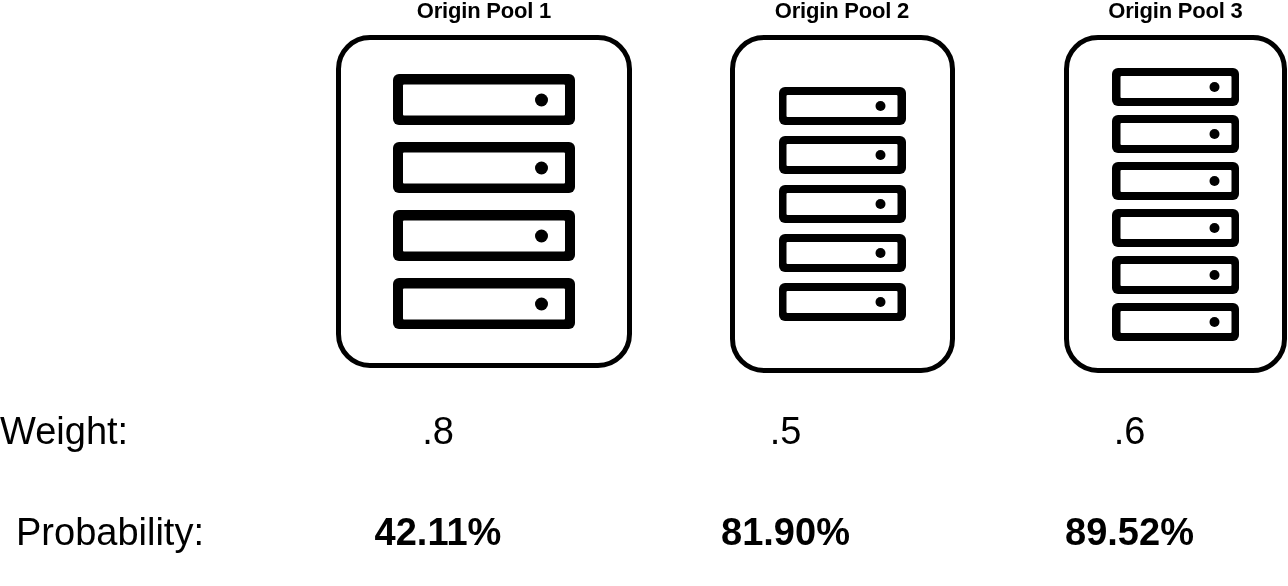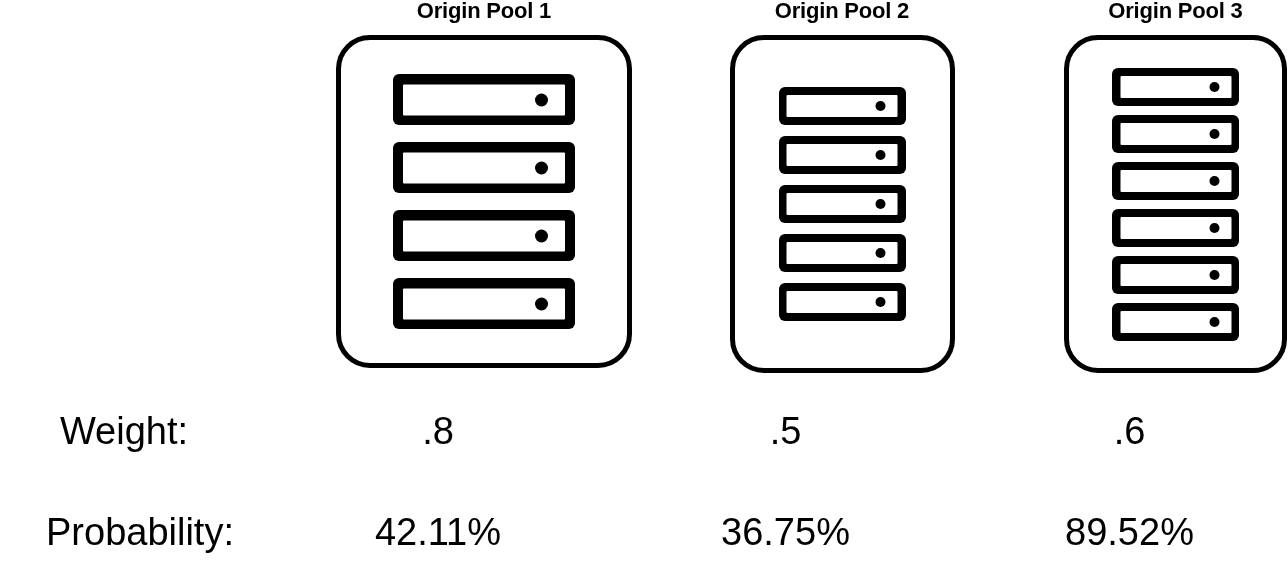--- a/index.html
+++ b/index.html
@@ -96,34 +96,34 @@
   #pool-3 .server { width: 127px; height: 38px; padding: 8px; }
   #pool-3 .server-face { width: 111px; height: 22px; }
   #pool-3 .server-led { width: 10px; height: 10px; margin-right: 12px; }
 
   
   .row-label {
     position: absolute;
     font-size: 38px;
     line-height: 1;
     white-space: nowrap;
-    text-align: center;
+    text-align: left;
   }
   #weight-label      { left: 0;   top: 412px; width: 248px; }
   #probability-label { left: 16px;   top: 513px; width: 248px; }
 
   .cell {
     position: absolute;
     font-size: 38px;
     line-height: 1;
     text-align: center;
     white-space: nowrap;
   }
   .weight-row      { top: 412px; }
-  .probability-row { top: 513px; }
+  .probability-row { top: 513px; font-weight: bold; }
 
   .col-1 { left: 290px;  width: 296px; }
   .col-2 { left: 673px;  width: 225px; }
   .col-3 { left: 1018px; width: 223px; }
 </style>
 </head>
 <body>
 
 <div class="pool" id="pool-1">
   <div class="pool-title">Origin Pool 1</div>
@@ -218,14 +218,14 @@
   </div>
 </div>
 
 <div class="row-label" id="weight-label">Weight:</div>
 <div class="cell weight-row col-1">.8</div>
 <div class="cell weight-row col-2">.5</div>
 <div class="cell weight-row col-3">.6</div>
 
 <div class="row-label" id="probability-label">Probability:</div>
 <div class="cell probability-row col-1">42.11%</div>
-<div class="cell probability-row col-2">36.75%</div>
+<div class="cell probability-row col-2">81.90%</div>
 <div class="cell probability-row col-3">89.52%</div>
 
 </body></html>

